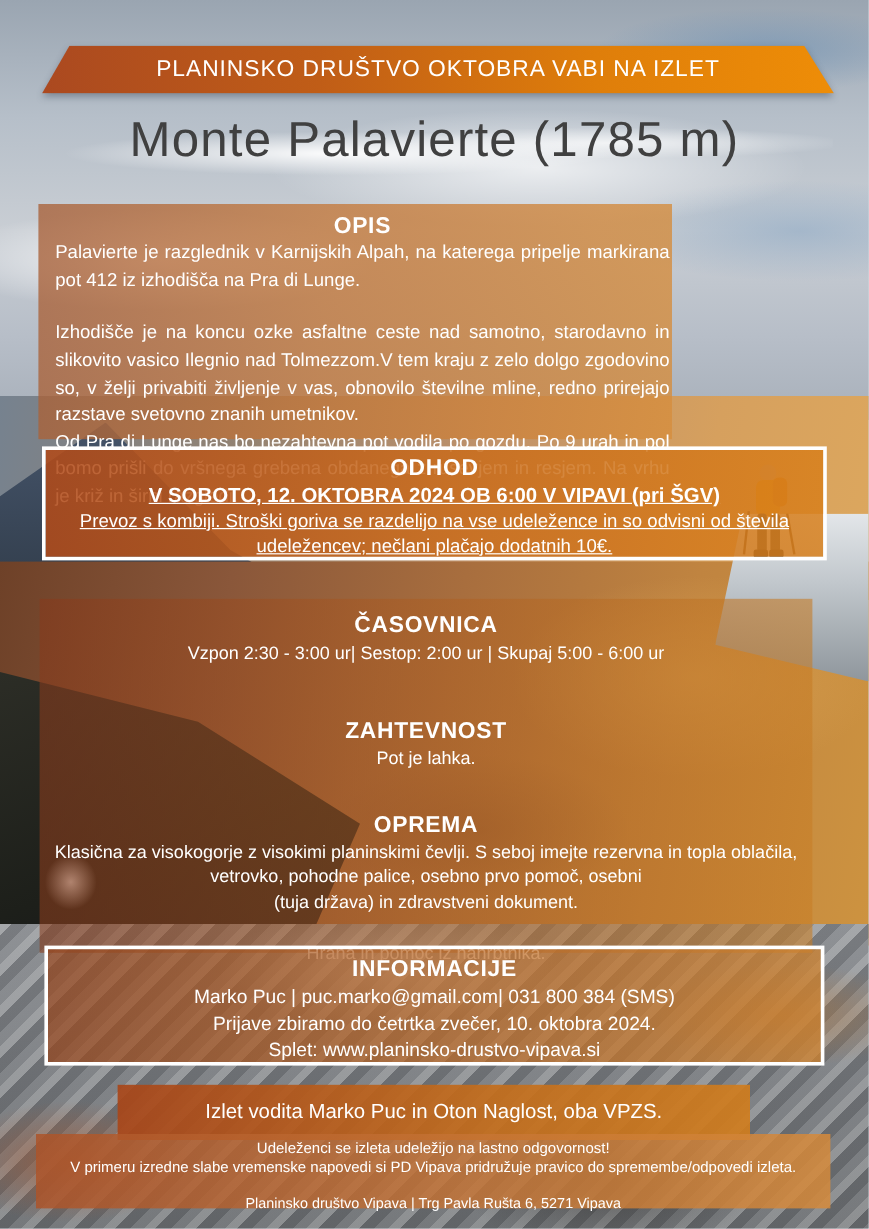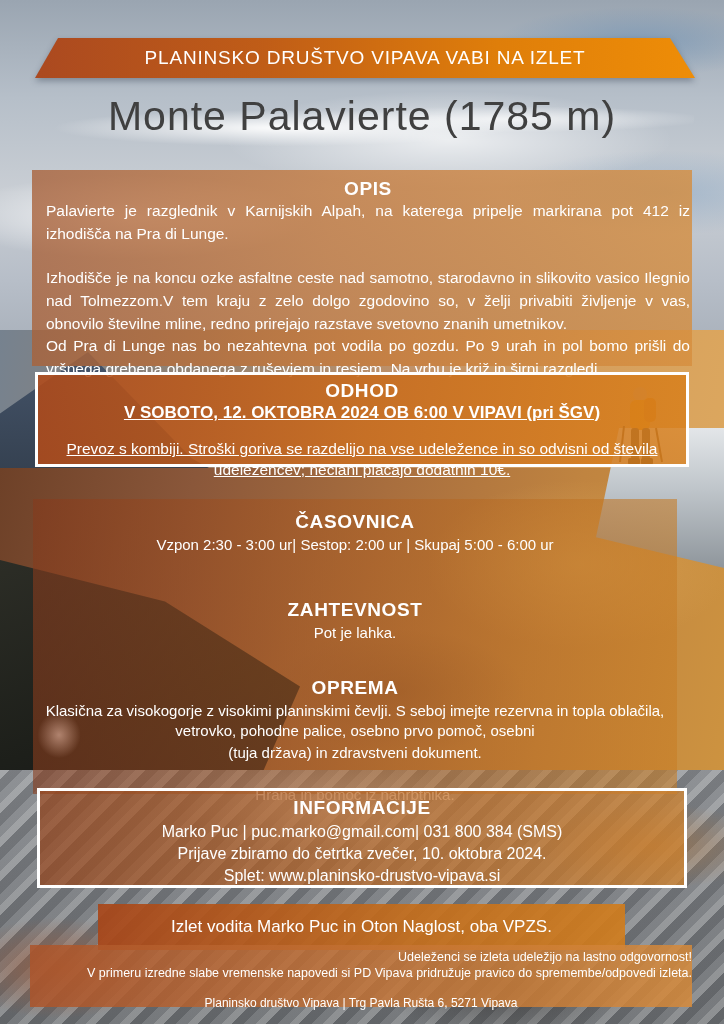--- a/index.html
+++ b/index.html
@@ -90,35 +90,35 @@
     position: absolute; top: 93px; left: 0; width: 724px; z-index: 2;
     text-align: center; font-size: 41px; font-weight: 400;
     color: #404040; letter-spacing: 1px;
   }
 
   
   .box { position: absolute; z-index: 2; color: #ffffff; }
   .box h2 { font-size: 19px; font-weight: 700; text-align: center; letter-spacing: 0.6px; }
 
   .opis-box {
-    top: 170px; left: 32px; width: 660px; height: 196px;
+    top: 170px; left: 32px; width: 528px; height: 196px;
     padding: 8px 2px 10px 14px;
     background: linear-gradient(95deg, rgba(168,96,56,0.78) 0%, rgba(196,120,58,0.78) 45%, rgba(214,142,62,0.80) 100%);
   }
   .opis-box p { font-size: 15.5px; line-height: 1.46; text-align: justify; }
   .opis-box .gap { height: 22px; }
 
   .odhod-box {
     top: 372px; left: 35px; width: 654px; height: 95px;
     border: 3px solid #ffffff;
     background: linear-gradient(95deg, rgba(176,74,26,0.88) 0%, rgba(200,106,26,0.85) 50%, rgba(216,128,28,0.85) 100%);
     padding: 5px 10px; text-align: center;
   }
   .odhod-when { font-size: 17px; font-weight: 700; text-decoration: underline; margin-top: 1px; }
-  .odhod-transport { font-size: 15.5px; text-decoration: underline; margin-top: 16px; line-height: 1.35; }
+  .odhod-transport { font-size: 15.5px; text-decoration: underline; margin-top: 2px; line-height: 1.35; }
 
   .middle-box {
     top: 499px; left: 33px; width: 644px; height: 295px;
     background: linear-gradient(95deg, rgba(134,58,28,0.60) 0%, rgba(166,88,34,0.55) 40%, rgba(200,126,38,0.60) 100%);
     text-align: center; padding-top: 12px;
   }
   .middle-box .line { font-size: 15px; margin-top: 3px; }
   .sec-zahtevnost { margin-top: 46px; }
   .sec-oprema { margin-top: 36px; }
   .sec-oprema .line { line-height: 1.33; margin-top: 2px; }
@@ -138,21 +138,21 @@
     background: linear-gradient(90deg, rgba(168,70,25,0.92) 0%, rgba(196,110,28,0.92) 60%, rgba(208,125,30,0.92) 100%);
     display: flex; align-items: center; justify-content: center;
     font-size: 17px;
   }
 
   .disclaimer-band {
     top: 945px; left: 30px; width: 662px; height: 62px;
     background: linear-gradient(90deg, rgba(172,84,42,0.85) 0%, rgba(198,116,52,0.82) 55%, rgba(214,138,58,0.85) 100%);
     text-align: center; padding-top: 4px;
   }
-  .disclaimer-band .small { font-size: 12.5px; line-height: 1.3; text-align: right; }
+  .disclaimer-band .small { font-size: 12.5px; line-height: 1.3; }
   .disclaimer-band .footer { font-size: 12px; margin-top: 14px; }
 </style>
 </head>
 <body>
 
 <div class="poster">
 
   <div class="bg bg-sky"></div>
   <div class="bg bg-midband"></div>
   <div class="bg bg-ridge"></div>
@@ -169,21 +169,21 @@
     <rect x="20" y="22" width="20" height="30" rx="6" fill="#e8960f"></rect>
     <rect x="34" y="20" width="12" height="24" rx="5" fill="#d97f10"></rect>
     <rect x="21" y="50" width="8" height="32" rx="3" fill="#4a443c"></rect>
     <rect x="32" y="50" width="8" height="32" rx="3" fill="#4a443c"></rect>
     <rect x="18" y="80" width="12" height="7" rx="2" fill="#2d2a24"></rect>
     <rect x="31" y="80" width="12" height="7" rx="2" fill="#2d2a24"></rect>
   </svg>
 
   <div class="ribbon-wrap">
     <div class="ribbon">
-      <span>PLANINSKO DRUŠTVO VIPAVA VABI NA IZLET</span>
+      <span>PLANINSKO DRUŠTVO OKTOBRA VABI NA IZLET</span>
     </div>
   </div>
 
   <div class="title-streak"></div>
   <h1 class="page-title">Monte Palavierte (1785 m)</h1>
 
   <div class="box opis-box">
     <h2>OPIS</h2>
     <p>Palavierte je  razglednik v Karnijskih Alpah, na katerega pripelje markirana pot 412 iz izhodišča na Pra di Lunge.</p>
     <div class="gap"></div>

